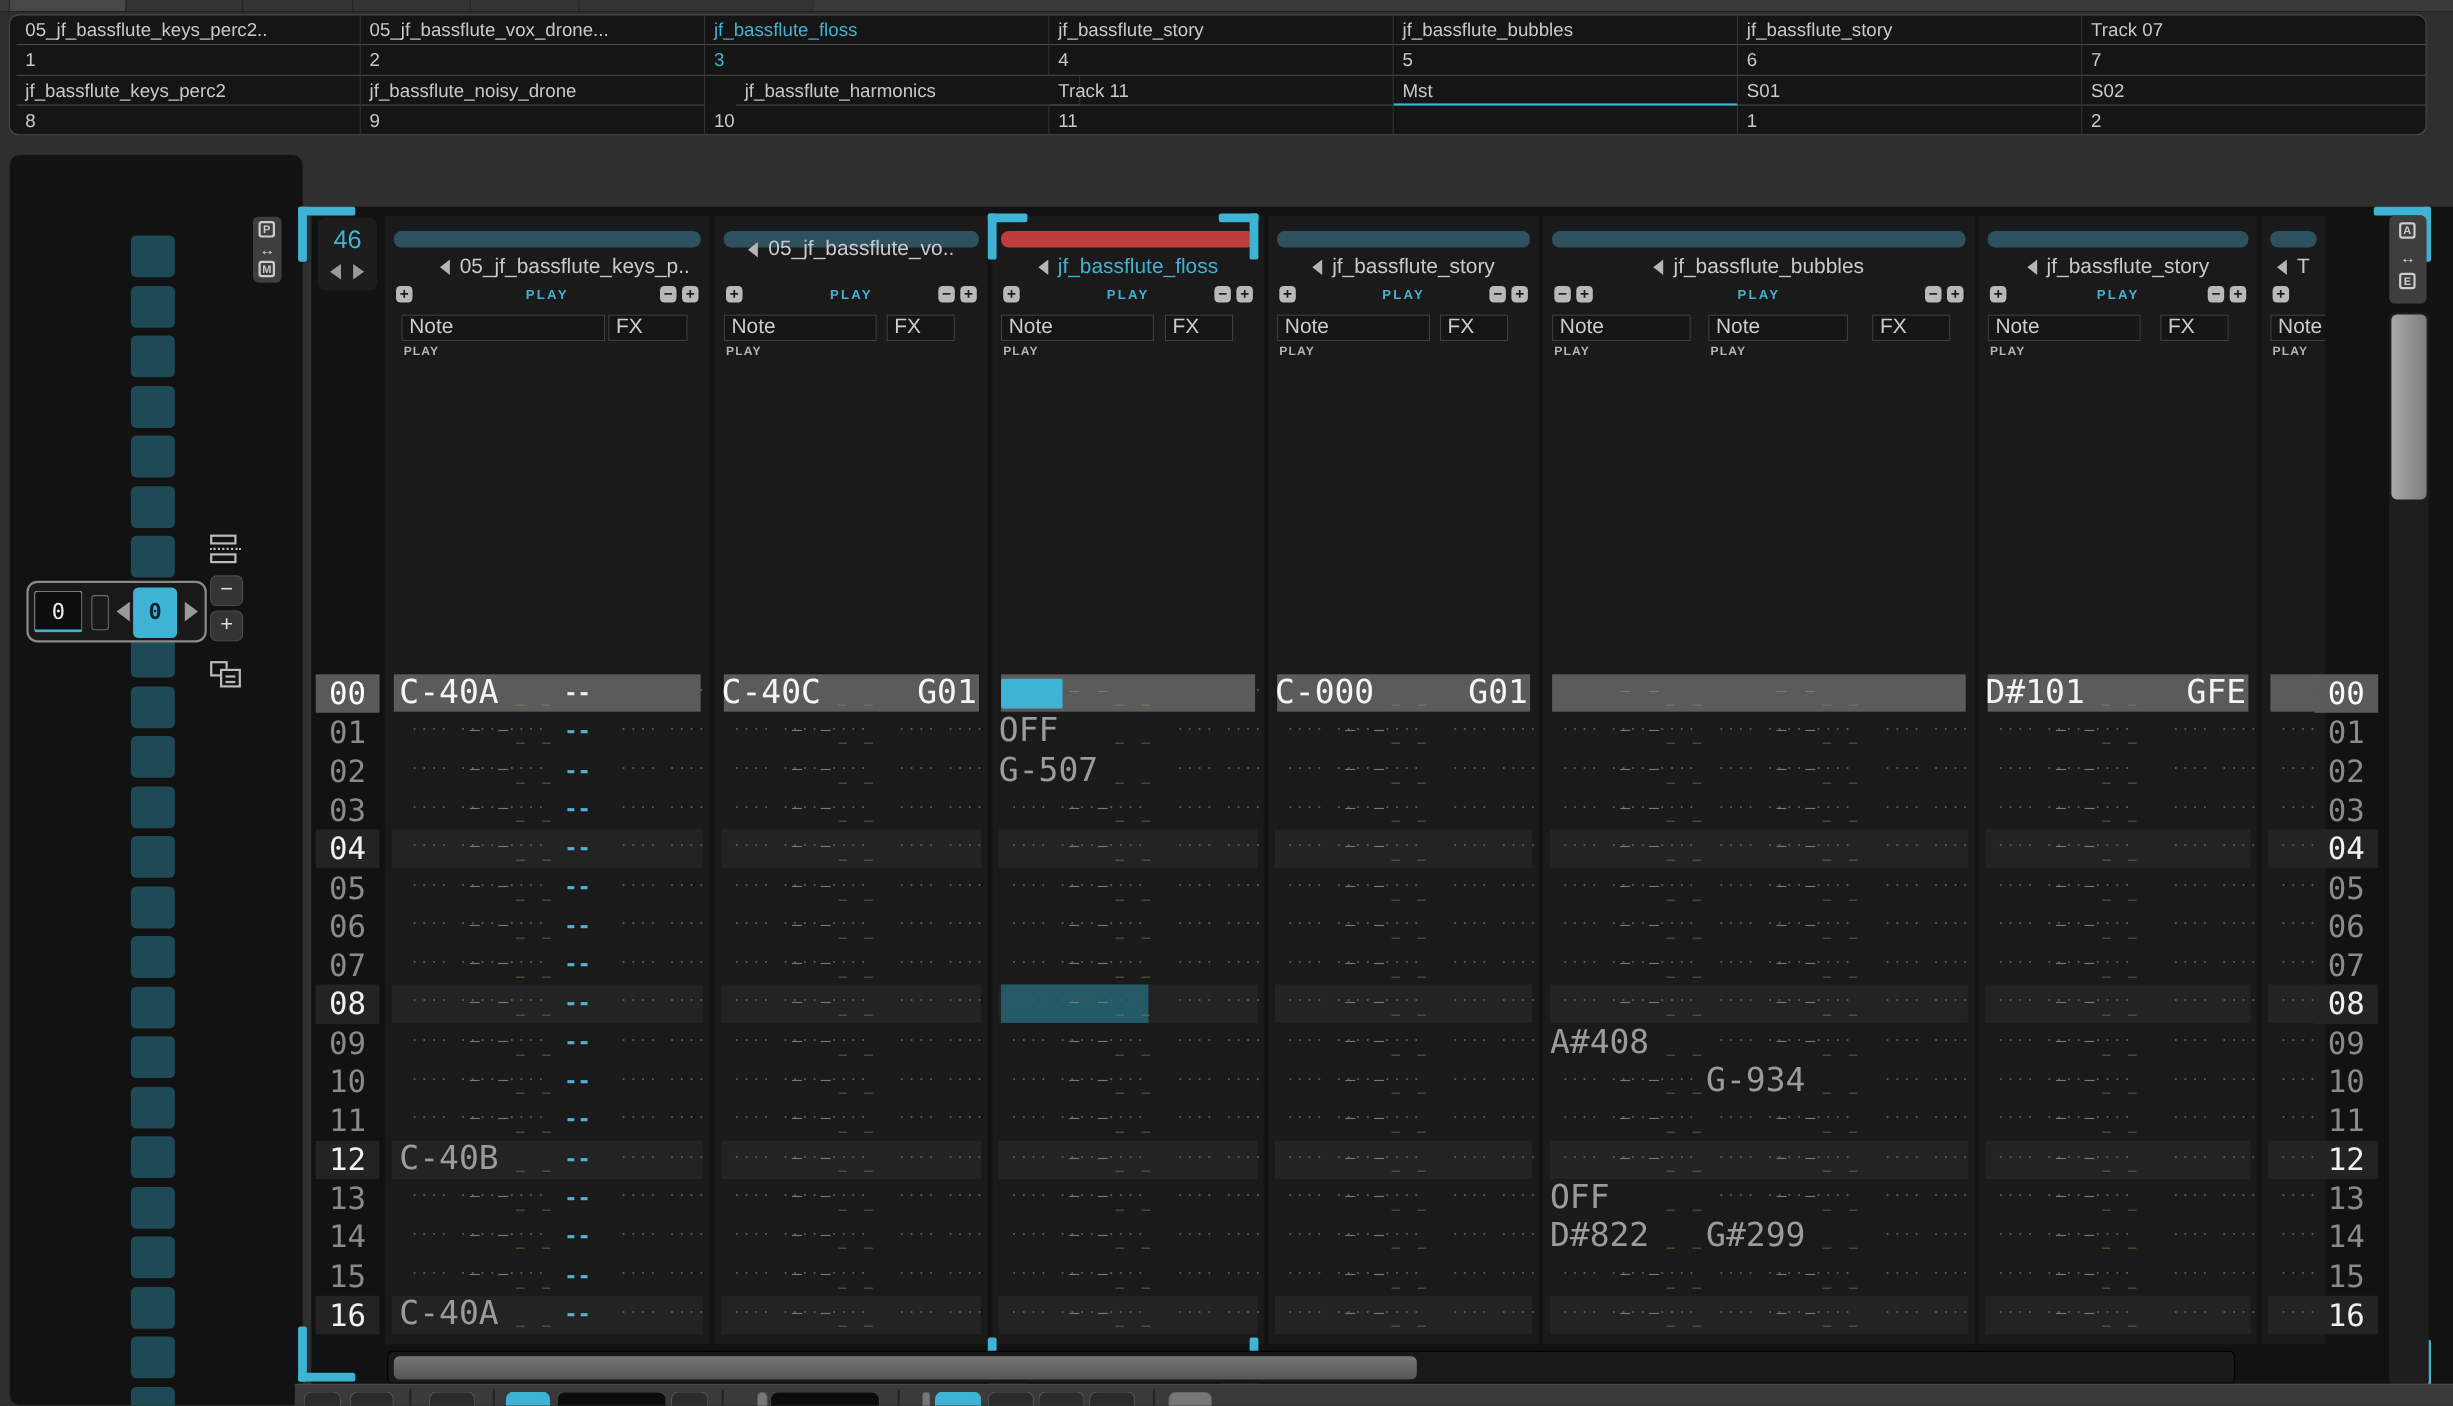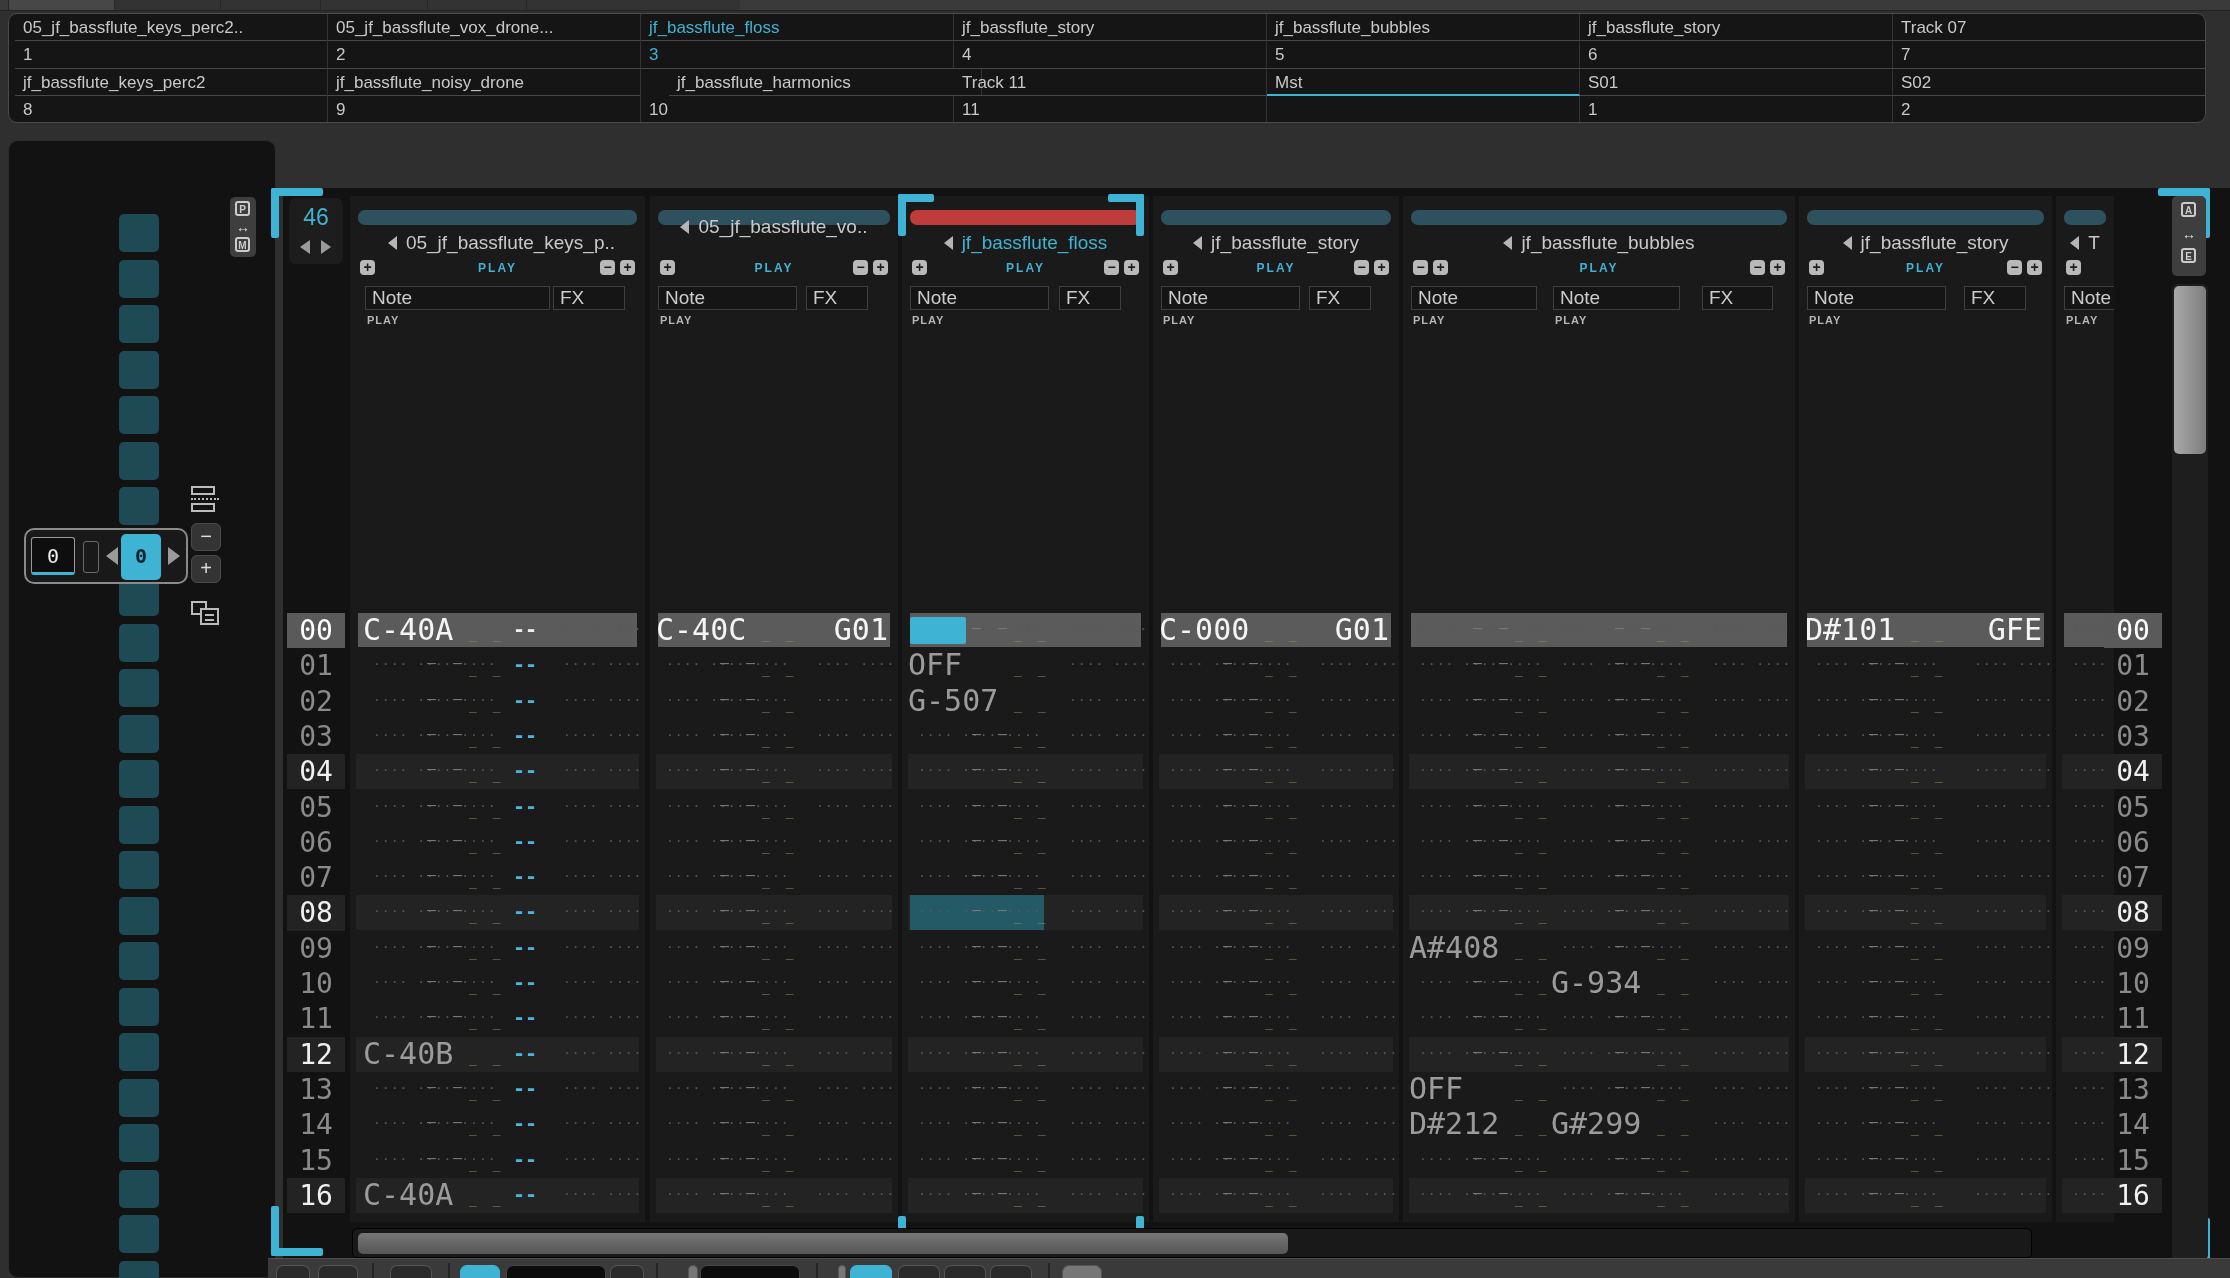--- a/index.html
+++ b/index.html
@@ -176,21 +176,21 @@
       </div>
     </div>
     <div class="abs edbg" style="left: 283px; top: 188px; width: 1947px; height: 1072px;"></div>
     <div class="abs countbox" style="left: 289px; top: 198px; width: 54px; height: 66px;">
       <div class="abs countnum" style="left: 0px; top: 2px; width: 54px;">46</div>
       <div class="abs tri tri-l sm" style="left: 11px; top: 42px; width: 0px; height: 0px; border-width: 7px 10px 7px 0px;"></div>
       <div class="abs tri tri-r sm" style="left: 32px; top: 42px; width: 0px; height: 0px; border-width: 7px 0px 7px 10px;"></div>
     </div>
     <div class="abs track" style="left: 350px; top: 196px; width: 295px; height: 1026px;">
       <div class="abs tbar" style="left: 8px; top: 14px; width: 279px; height: 15px;"></div>
-      <div class="abs tname" style="left: 4px; top: 36px; width: 295px; height: 22px;">
+      <div class="abs tname" style="left: 16px; top: 36px; width: 295px; height: 22px;">
         <div class="abs tri-sm" style="left: 0px; top: 0px; width: 0px; height: 0px; position: static;"></div>
         <span>05_jf_bassflute_keys_p..</span>
       </div>
       <div class="abs pmbtn" style="left: 10px; top: 64px; width: 15px; height: 15px;">+</div>
       <div class="abs playlbl" style="left: 0px; top: 65px; width: 295px; height: 15px;">PLAY</div>
       <div class="abs pmbtn" style="left: 270px; top: 64px; width: 15px; height: 15px;">+</div>
       <div class="abs pmbtn" style="left: 250px; top: 64px; width: 15px; height: 15px;">−</div>
       <div class="abs colhdr" style="left: 15px; top: 90px; width: 185px; height: 24px;">Note</div>
       <div class="abs colhdr" style="left: 203px; top: 90px; width: 72px; height: 24px;">FX</div>
       <div class="abs sublbl" style="left: 17px; top: 118px;">PLAY</div>
@@ -649,21 +649,21 @@
       <div class="abs ph-dots mono" style="left: 158px; top: 848.6px;">···· ···· ····</div>
       <div class="abs ph-dash mono" style="left: 212px; top: 846.6px;">– –</div>
       <div class="abs ph-y mono" style="left: 254px; top: 854.6px;">_ _</div>
       <div class="abs ph-dots mono" style="left: 309px; top: 848.6px;">···· ···· ···· ····</div>
       <div class="abs ncell mono" style="left: 6px; top: 875.9px;">OFF</div>
       <div class="abs ph-y mono" style="left: 112px; top: 889.9px;">_ _</div>
       <div class="abs ph-dots mono" style="left: 158px; top: 883.9px;">···· ···· ····</div>
       <div class="abs ph-dash mono" style="left: 212px; top: 881.9px;">– –</div>
       <div class="abs ph-y mono" style="left: 254px; top: 889.9px;">_ _</div>
       <div class="abs ph-dots mono" style="left: 309px; top: 883.9px;">···· ···· ···· ····</div>
-      <div class="abs ncell mono" style="left: 6px; top: 911.2px;">D#212</div>
+      <div class="abs ncell mono" style="left: 6px; top: 911.2px;">D#822</div>
       <div class="abs ph-y mono" style="left: 112px; top: 925.2px;">_ _</div>
       <div class="abs ncell mono" style="left: 148px; top: 911.2px;">G#299</div>
       <div class="abs ph-y mono" style="left: 254px; top: 925.2px;">_ _</div>
       <div class="abs ph-dots mono" style="left: 309px; top: 919.2px;">···· ···· ···· ····</div>
       <div class="abs ph-dots mono" style="left: 16px; top: 954.5px;">···· ···· ····</div>
       <div class="abs ph-dash mono" style="left: 70px; top: 952.5px;">– –</div>
       <div class="abs ph-y mono" style="left: 112px; top: 960.5px;">_ _</div>
       <div class="abs ph-dots mono" style="left: 158px; top: 954.5px;">···· ···· ····</div>
       <div class="abs ph-dash mono" style="left: 212px; top: 952.5px;">– –</div>
       <div class="abs ph-y mono" style="left: 254px; top: 960.5px;">_ _</div>

